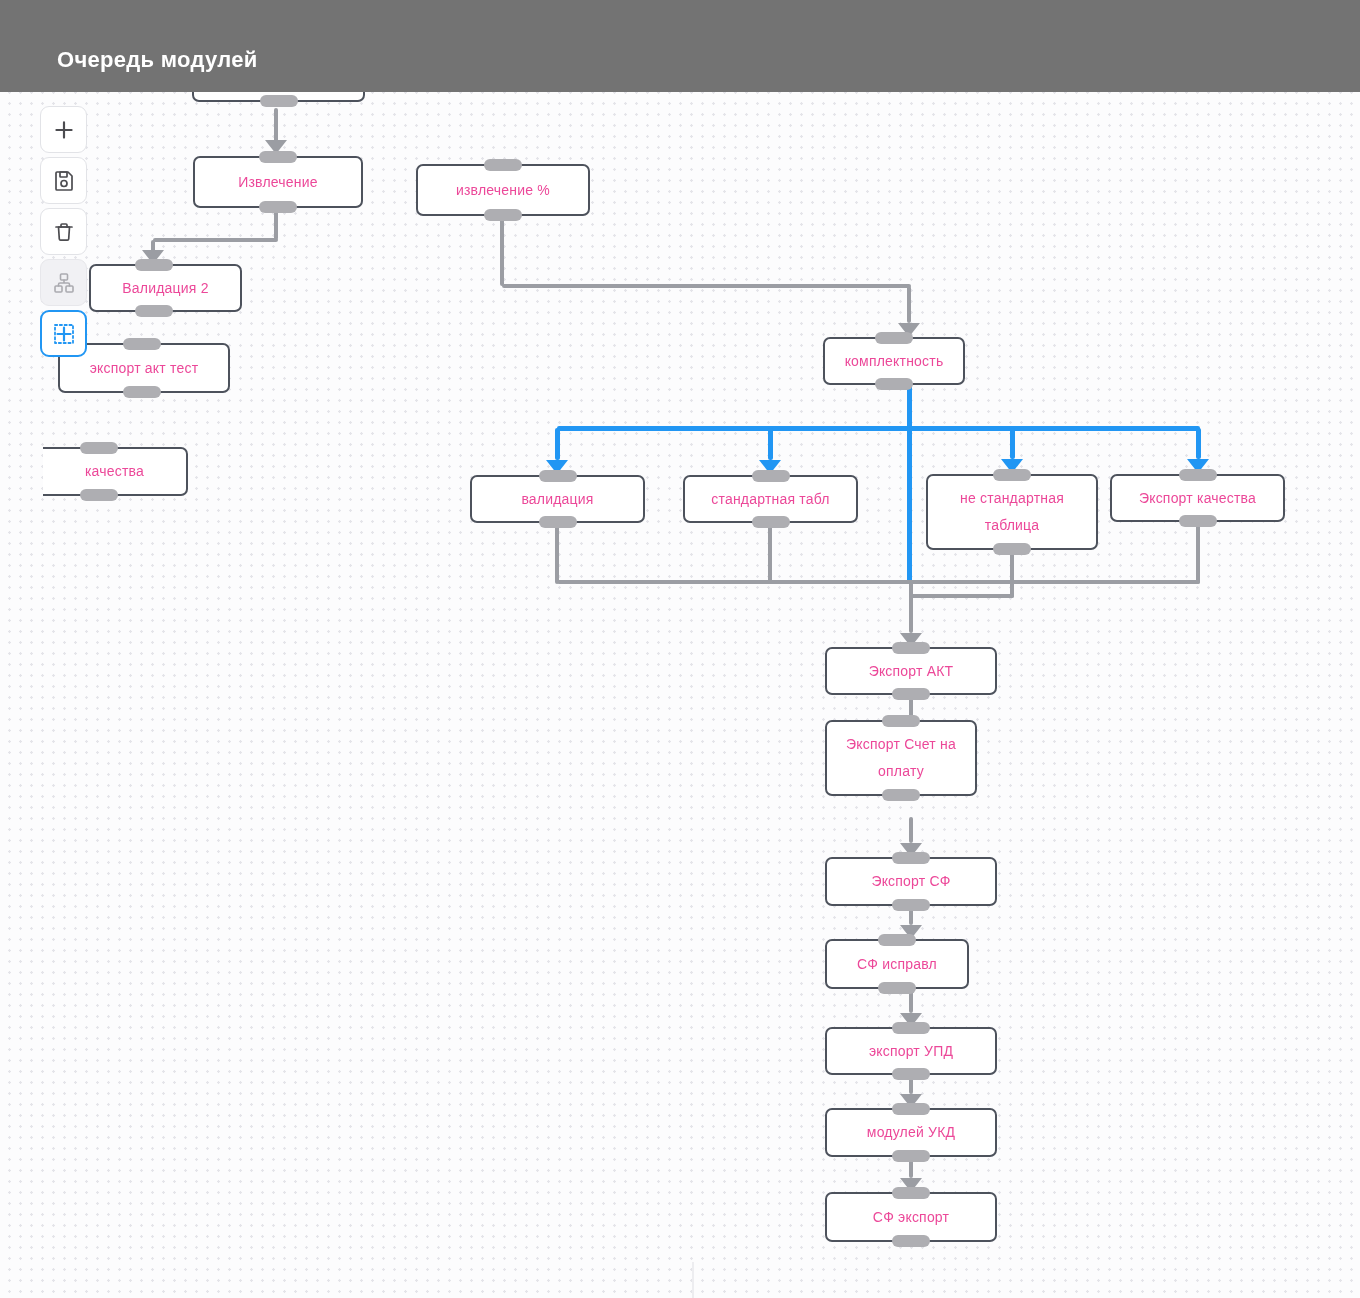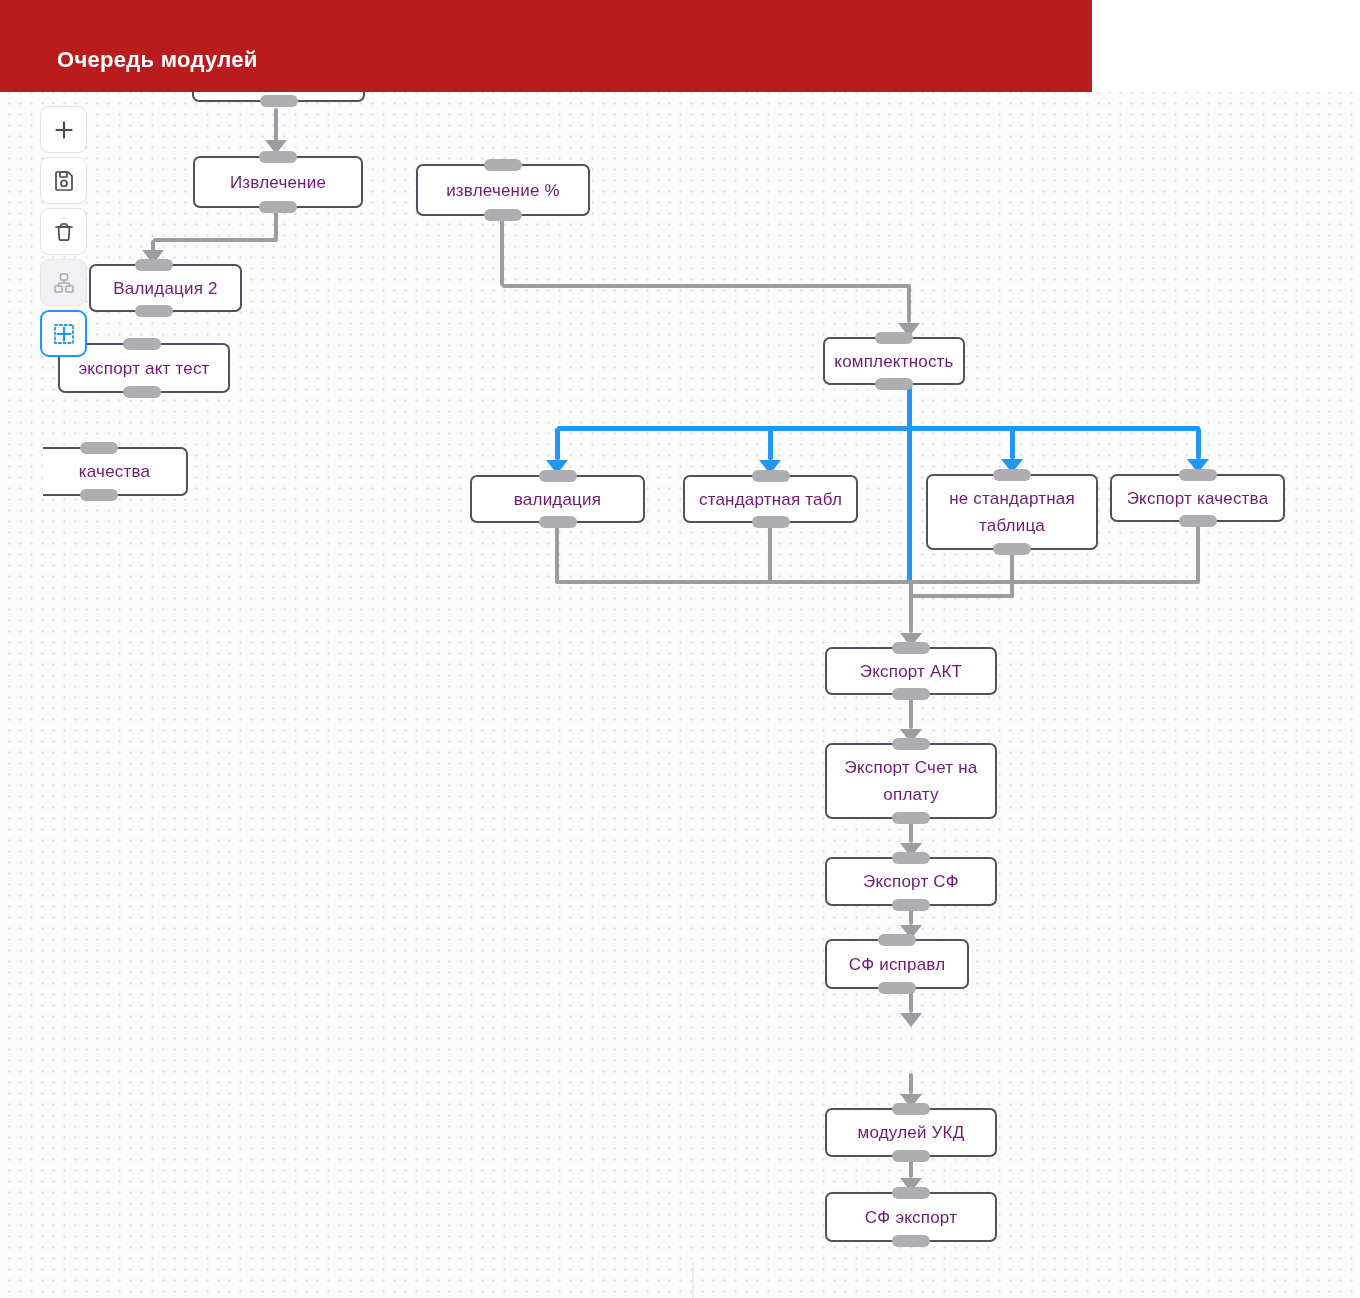--- a/index.html
+++ b/index.html
@@ -1,31 +1,31 @@
 <!DOCTYPE html>
 <html><head>
 <meta charset="utf-8">
 <style>
   html,body{margin:0;padding:0;background:#fff;font-family:"Liberation Sans",sans-serif;}
   .stage{position:relative;width:1360px;height:1298px;overflow:hidden;background:#fff;}
 
   
-  .header{position:absolute;top:0;left:0;width:1092px;height:92px;background:#b91c1c;z-index:20;}
+  .header{position:absolute;top:0;left:0;width:1360px;height:92px;background:#737373;z-index:20;}
   .header .title{position:absolute;left:57px;top:47px;font-size:22px;font-weight:700;color:#ffffff;letter-spacing:.3px;}
 
   
   .canvas{position:absolute;top:92px;left:0;width:1360px;height:1206px;overflow:hidden;
     background-color:#fcfcfd;
     background-image:radial-gradient(circle,#e4e4e9 1.15px,transparent 1.45px);
     background-size:11px 11px;background-position:4px 6px;}
 
   
   .node{position:absolute;background:#ffffff;border:2px solid #4d525c;border-radius:7px;
     display:flex;flex-direction:column;align-items:center;justify-content:center;
-    z-index:2;box-sizing:border-box;font-size:17px;font-weight:500;color:#701a75;
+    z-index:2;box-sizing:border-box;font-size:14px;font-weight:500;color:#ec4899;
     letter-spacing:.2px;line-height:27px;text-align:center;}
   .node.no-left{border-left:none;border-top-left-radius:0;border-bottom-left-radius:0;}
   .port{position:absolute;width:38px;height:12px;background:#aeaeb2;border-radius:6px;z-index:3;}
   .port.top{top:-7px;}
   .port.bottom{bottom:-7px;}
 
   
   .seg{position:absolute;z-index:1;border-radius:2px;}
   .seg.g{background:#9b9da3;}
   .seg.b{background:#2196f3;}
@@ -148,33 +148,38 @@
       <div class="node" style="left: 1110px; top: 382px; width: 175px; height: 48px;">
         <span>Экспорт качества</span>
         <div class="port top" style="left: calc(50% + 0px); transform: translateX(-50%);"></div>
         <div class="port bottom" style="left: calc(50% + 0px); transform: translateX(-50%);"></div>
       </div>
       <div class="node" style="left: 825px; top: 555px; width: 172px; height: 48px;">
         <span>Экспорт АКТ</span>
         <div class="port top" style="left: calc(50% + 0px); transform: translateX(-50%);"></div>
         <div class="port bottom" style="left: calc(50% + 0px); transform: translateX(-50%);"></div>
       </div>
-      <div class="node" style="left: 825px; top: 651px; width: 172px; height: 76px;">
+      <div class="node" style="left: 825px; top: 628px; width: 152px; height: 76px;">
         <span>Экспорт Счет на</span>
         <span>оплату</span>
         <div class="port top" style="left: calc(50% + 0px); transform: translateX(-50%);"></div>
         <div class="port bottom" style="left: calc(50% + 0px); transform: translateX(-50%);"></div>
       </div>
       <div class="node" style="left: 825px; top: 765px; width: 172px; height: 49px;">
         <span>Экспорт СФ</span>
         <div class="port top" style="left: calc(50% + 0px); transform: translateX(-50%);"></div>
         <div class="port bottom" style="left: calc(50% + 0px); transform: translateX(-50%);"></div>
       </div>
       <div class="node" style="left: 825px; top: 847px; width: 144px; height: 50px;">
         <span>СФ исправл</span>
+        <div class="port top" style="left: calc(50% + 0px); transform: translateX(-50%);"></div>
+        <div class="port bottom" style="left: calc(50% + 0px); transform: translateX(-50%);"></div>
+      </div>
+      <div class="node" style="left: 825px; top: 935px; width: 172px; height: 48px;">
+        <span>экспорт УПД</span>
         <div class="port top" style="left: calc(50% + 0px); transform: translateX(-50%);"></div>
         <div class="port bottom" style="left: calc(50% + 0px); transform: translateX(-50%);"></div>
       </div>
       <div class="node" style="left: 825px; top: 1016px; width: 172px; height: 49px;">
         <span>модулей УКД</span>
         <div class="port top" style="left: calc(50% + 0px); transform: translateX(-50%);"></div>
         <div class="port bottom" style="left: calc(50% + 0px); transform: translateX(-50%);"></div>
       </div>
       <div class="node" style="left: 825px; top: 1100px; width: 172px; height: 50px;">
         <span>СФ экспорт</span>

